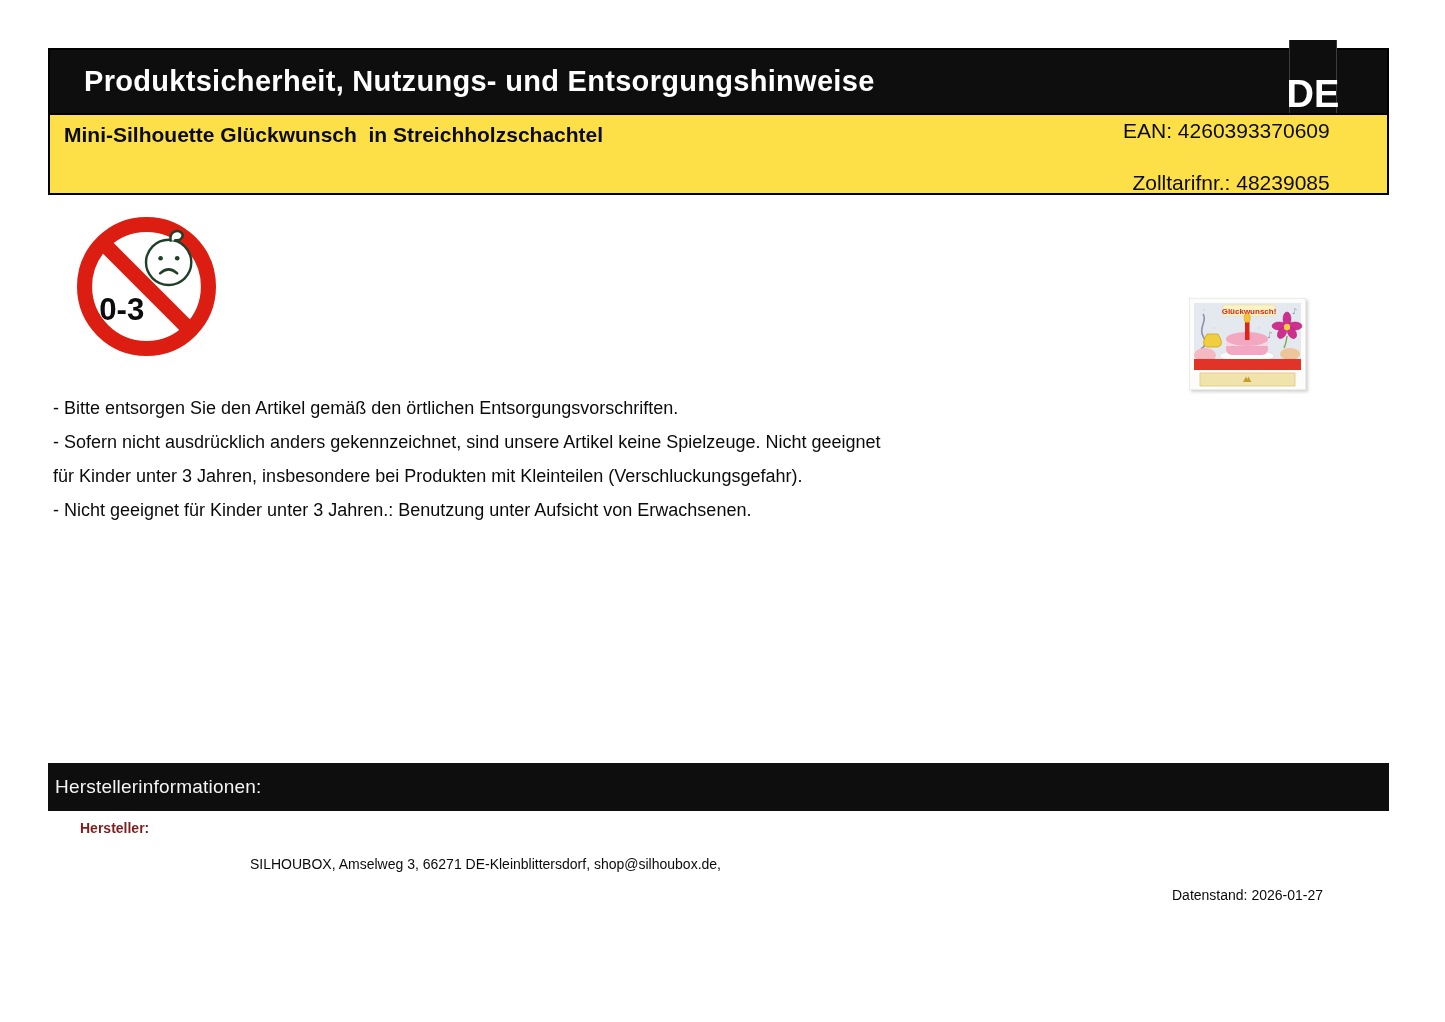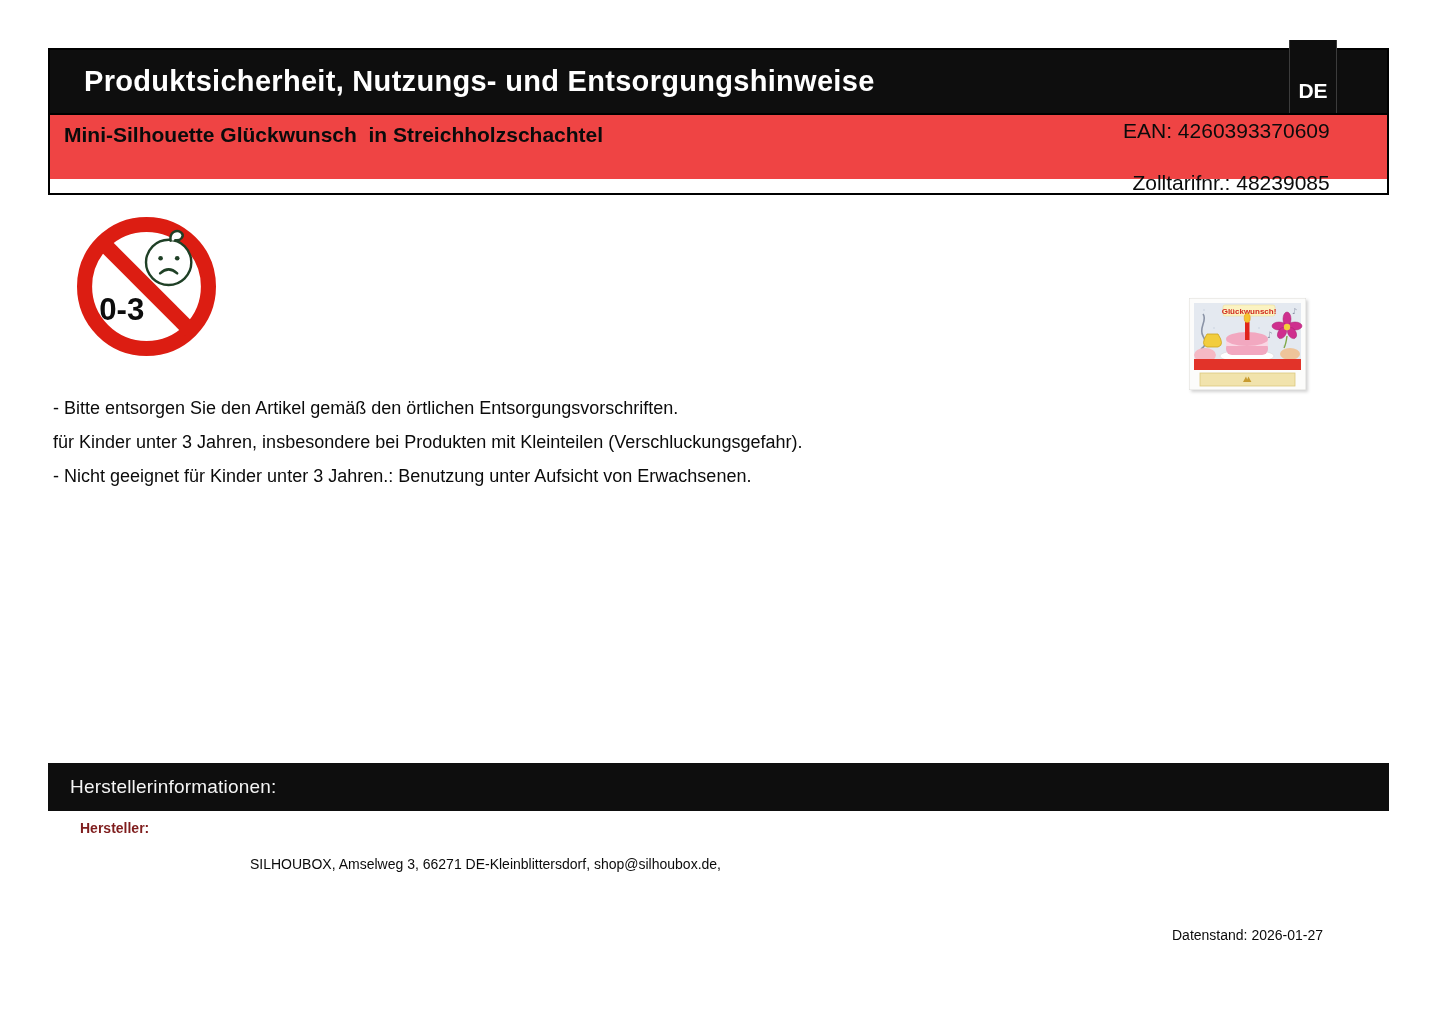--- a/index.html
+++ b/index.html
@@ -3,45 +3,45 @@
 <meta charset="utf-8">
 <style>
   * { margin:0; padding:0; box-sizing:border-box; }
   html,body { width:1445px; height:1022px; background:#ffffff; font-family:"Liberation Sans", sans-serif; position:relative; overflow:hidden; }
 
   
   .header-block { position:absolute; left:48px; top:48px; width:1341px; height:147px; border:2px solid #000; }
   .header-bar { position:relative; height:63px; background:#0e0e0e; display:flex; align-items:center; padding-left:14px; }
   .header-title { color:#ffffff; font-size:29px; font-weight:bold; letter-spacing:0.3px; white-space:nowrap;margin-left:20px; }
   .lang-cell { position:absolute; right:50px; top:-10px; bottom:0; width:48px; background:#0e0e0e; border-left:1px solid #3c3c3c; border-right:1px solid #3c3c3c; display:flex; align-items:flex-end; justify-content:center; }
-  .lang-cell span { color:#ffffff; font-size:21px; font-weight:bold; line-height:1; padding-bottom:12px;text-align:right; }
-  .subheader-bar { position:relative; height:66px; background:#ef4444; border-top:2px solid #000; }
+  .lang-cell span { color:#ffffff; font-size:38px; font-weight:bold; line-height:1; padding-bottom:0;text-align:right; }
+  .subheader-bar { position:relative; height:80px; background:#fde047; border-top:2px solid #000; }
   .product-name { position:absolute; left:14px; top:8px; font-size:21px; font-weight:bold; color:#0b0b0b; white-space:pre; }
   .codes { position:absolute; left:1073px; top:4px; }
   .codes .code-line { font-size:21px; font-weight:normal; color:#0b0b0b; white-space:nowrap;text-align:right; }
   .codes .code-line + .code-line { margin-top:28px; }
 
   
   .age-warning { position:absolute; left:76px; top:216px; width:141px; height:141px; }
 
   
   .product-photo { position:absolute; left:1189px; top:298px; width:117px; height:92px; box-shadow:2px 2px 3px rgba(0,0,0,0.18); }
 
   
   .notes { position:absolute; left:53px; top:391px; width:1020px; }
   .note-line { font-size:18px; color:#0b0b0b; line-height:34px; white-space:nowrap; }
 
   
-  .manu-bar { position:absolute; left:48px; top:763px; width:1341px; height:48px; background:#0e0e0e; display:flex; align-items:center; padding-left:22px; }
+  .manu-bar { position:absolute; left:48px; top:763px; width:1341px; height:48px; background:#0e0e0e; display:flex; align-items:center; padding-left:7px; }
   .manu-bar span { color:#f5f5f5; font-size:19px; letter-spacing:0.2px; }
   .manu-rows { position:absolute; left:80px; top:820px; width:1100px; }
   .manu-row { display:flex; margin-bottom:25px; }
   .manu-label { width:170px; font-size:14px; font-weight:bold; color:#7f1d1d; flex:0 0 170px; }
   .manu-value { font-size:14px; color:#0b0b0b; white-space:nowrap;margin-top:36px; }
-  .data-date { position:absolute; left:1172px; top:887px; font-size:14px; color:#0b0b0b; white-space:nowrap;margin-top:40px; }
+  .data-date { position:absolute; left:1172px; top:887px; font-size:14px; color:#0b0b0b; white-space:nowrap; }
 </style>
 </head>
 <body>
 
 <div class="header-block">
   <div class="header-bar">
     <div class="header-title">Produktsicherheit, Nutzungs- und Entsorgungshinweise</div>
     <div class="lang-cell">
       <span>DE</span>
     </div>
@@ -107,20 +107,21 @@
     <ellipse cx="58.2" cy="20" rx="3" ry="4.5" fill="#f6c430" stroke="#e8960f" stroke-width="0.6"></ellipse>
   </g>
   <rect x="5" y="61" width="107" height="11" fill="#e23329"></rect>
   <rect x="5" y="72" width="107" height="2.5" fill="#fcfcfb"></rect>
   <rect x="11" y="75" width="95" height="13" fill="#f1e3ac" stroke="#dcc87e" stroke-width="0.8"></rect>
   <path d="M 54 84 l 3 -5.5 1.2 3 1.2 -3 3 5.5 z" fill="#c89b2e"></path>
 </svg>
 
 <div class="notes">
   <div class="note-line">- Bitte entsorgen Sie den Artikel gemäß den örtlichen Entsorgungsvorschriften.</div>
+  <div class="note-line">- Sofern nicht ausdrücklich anders gekennzeichnet, sind unsere Artikel keine Spielzeuge. Nicht geeignet</div>
   <div class="note-line">für Kinder unter 3 Jahren, insbesondere bei Produkten mit Kleinteilen (Verschluckungsgefahr).</div>
   <div class="note-line">- Nicht geeignet für Kinder unter 3 Jahren.: Benutzung unter Aufsicht von Erwachsenen.</div>
 </div>
 
 <div class="manu-bar">
   <span>Herstellerinformationen:</span>
 </div>
 
 <div class="manu-rows">
   <div class="manu-row">

